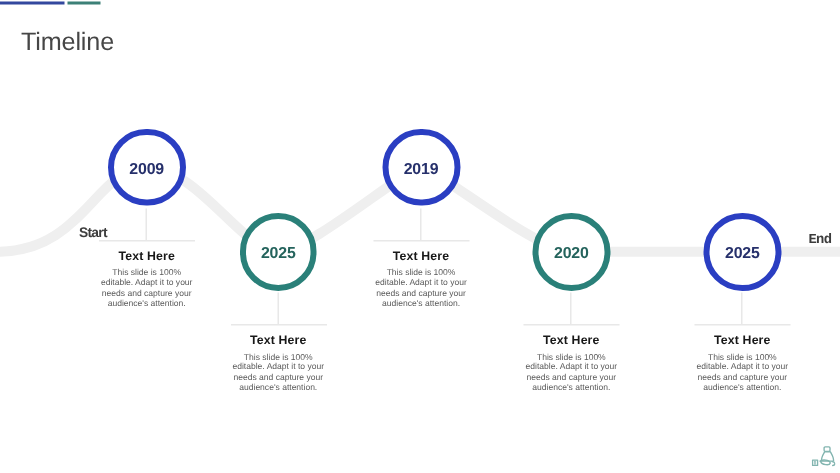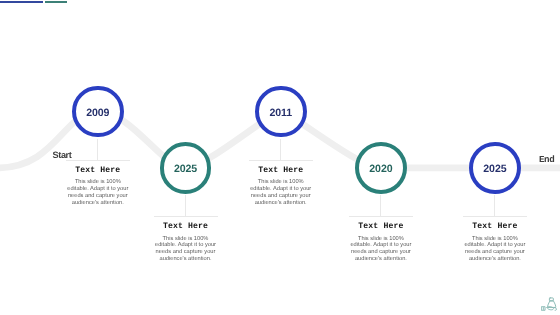--- a/index.html
+++ b/index.html
@@ -22,48 +22,49 @@
   .node .yr{font-weight:bold;font-size:10.6px;line-height:10.6px;letter-spacing:-0.12px;
             position:relative;top:1.6px;}
 
   .endlabel{position:absolute;font-size:9.2px;font-weight:bold;color:#3d3d3d;
             line-height:9.2px;white-space:nowrap;letter-spacing:-0.45px;}
 
   .card{position:absolute;text-align:center;}
   .card .hr{position:absolute;left:0;top:0;height:1px;width:100%;}
   .card .vline{position:absolute;width:1px;}
   .card .hd{position:absolute;left:0;width:100%;font-size:8.2px;font-weight:bold;
-            color:#181818;line-height:8.2px;letter-spacing:0.1px;font-family:Liberation Mono, monospace;}
+            color:#181818;line-height:8.2px;letter-spacing:0.1px;}
   .card .bd{position:absolute;left:0;width:100%;font-size:5.7px;color:#5a5a5a;
             line-height:6.75px;}
 
   #logo{position:absolute;left:541px;top:296.8px;width:16.2px;height:15.2px;}
 </style>
 </head>
 <body>
 
 <div class="slide">
 
   <div class="accent" id="accent-blue" style="background: rgb(51, 72, 158);"></div>
   <div class="accent" id="accent-green" style="background: rgb(60, 128, 119);"></div>
 
+  <div id="title">Timeline</div>
 
   <svg id="band-svg" viewBox="0 0 560 315">
     <path id="band-path" fill="none" stroke="#efefef" stroke-width="6.7" stroke-linecap="round" d="M -2 167.8 C 56 167.8 64 111.6 97.8 111.6 C 132 111.6 162 167.8 185.5 167.8 C 206 167.8 271 111.6 280.7 111.6 C 290 111.6 358 167.8 380.9 167.8 L 572 167.8"></path>
   </svg>
 
   <div id="nodes">
       <div class="node" style="left: 71.9px; top: 85.7px; height: 51.8px; width: 51.8px; border: 4.1px solid rgb(42, 62, 194);">
         <span class="yr" style="color: rgb(38, 48, 107);">2009</span>
       </div>
       <div class="node" style="left: 159.6px; top: 141.9px; height: 51.8px; width: 51.8px; border: 4.1px solid rgb(42, 128, 121);">
         <span class="yr" style="color: rgb(36, 99, 92);">2025</span>
       </div>
       <div class="node" style="left: 254.8px; top: 85.7px; height: 51.8px; width: 51.8px; border: 4.1px solid rgb(42, 62, 194);">
-        <span class="yr" style="color: rgb(38, 48, 107);">2011</span>
+        <span class="yr" style="color: rgb(38, 48, 107);">2019</span>
       </div>
       <div class="node" style="left: 355px; top: 141.9px; height: 51.8px; width: 51.8px; border: 4.1px solid rgb(42, 128, 121);">
         <span class="yr" style="color: rgb(36, 99, 92);">2020</span>
       </div>
       <div class="node" style="left: 469px; top: 141.8px; height: 51.8px; width: 51.8px; border: 4.1px solid rgb(42, 62, 194);">
         <span class="yr" style="color: rgb(38, 48, 107);">2025</span>
       </div>
     </div>
   <div id="cards">
       <div class="card" style="left: 65.8px; top: 160.1px; width: 64px;">

